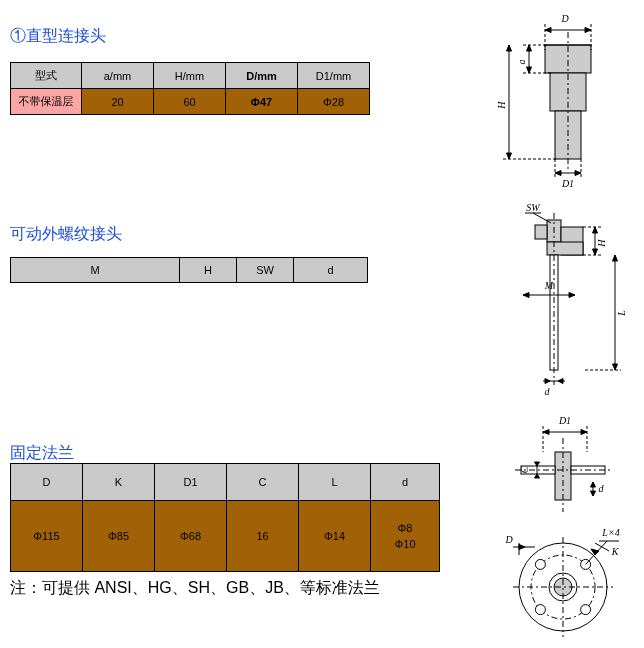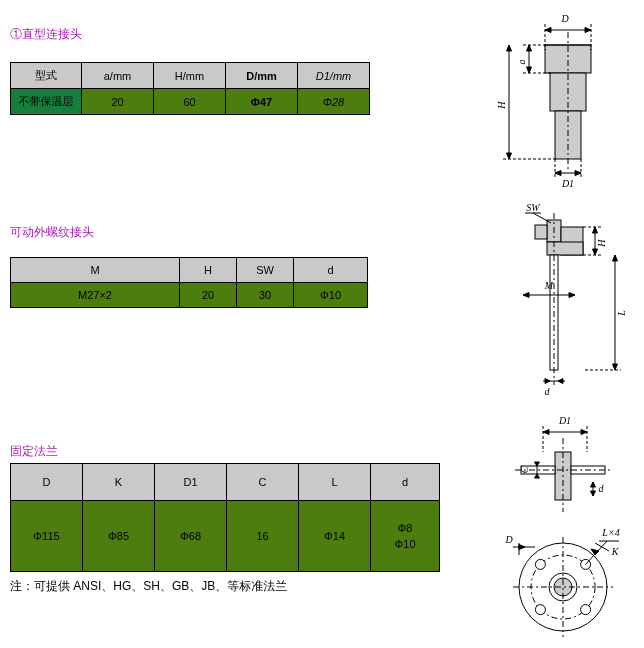--- a/index.html
+++ b/index.html
@@ -15,53 +15,53 @@
     font-size: 11px;
     color: #000;
     overflow: hidden;
   }
   .page {
     position: absolute;
     inset: 0;
   }
   .section-title {
     position: absolute;
-    font-size: 12px;
-    color: #a21caf;
+    font-size: 16px;
+    color: #1d4ed8;
     white-space: nowrap;
   }
   table.spec {
     position: absolute;
     border-collapse: collapse;
     background: #ffffff;
   }
   table.spec th, table.spec td {
     border: 1px solid #000;
     text-align: center;
     vertical-align: middle;
     font-family: "Liberation Sans", sans-serif;
     font-size: 11px;
     padding: 0;
   }
   table.spec th {
     background: #c9c9c9;
     font-weight: normal;
   }
   table.spec td {
-    background: #4d7c0f;
+    background: #a16207;
   }
   
   #table1 { left: 10px; top: 62px; }
   #table1 th, #table1 td { height: 25px; }
   #table1 .c0 { width: 70px; }
   #table1 .c1 { width: 71px; }
   #table1 .c2 { width: 71px; }
   #table1 .c3 { width: 71px; font-weight: bold; }
-  #table1 .c4 { width: 71px; font-style: italic; }
-  #table1 td.label { background: #15803d; }
+  #table1 .c4 { width: 71px; }
+  #table1 td.label { background: #fca5a5; }
   
   #table2 { left: 10px; top: 257px; }
   #table2 th, #table2 td { height: 24px; }
   #table2 .c0 { width: 168px; }
   #table2 .c1 { width: 56px; }
   #table2 .c2 { width: 56px; }
   #table2 .c3 { width: 73px; }
   
   #table3 { left: 10px; top: 463px; }
   #table3 th { height: 36px; }
@@ -70,21 +70,21 @@
   #table3 .c1 { width: 71px; }
   #table3 .c2 { width: 71px; }
   #table3 .c3 { width: 71px; }
   #table3 .c4 { width: 71px; }
   #table3 .c5 { width: 68px; }
   .mono { font-family: "Liberation Mono", monospace; font-size: 11px; }
   .note {
     position: absolute;
     left: 10px;
     top: 578px;
-    font-size: 12px;
+    font-size: 16px;
     white-space: nowrap;
   }
   .dual span { display: block; line-height: 16px; }
   svg.fig { position: absolute; }
   .lbl-i { font-family: "Liberation Serif", serif; font-size: 10px; font-style: italic; }
 </style>
 </head>
 <body>
 
 <div class="page">
@@ -117,26 +117,20 @@
   <table class="spec" id="table2">
     <thead>
       <tr>
         <th class="c0 mono">M</th>
         <th class="c1 mono">H</th>
         <th class="c2 mono">SW</th>
         <th class="c3 mono">d</th>
       </tr>
     </thead>
     <tbody>
-      <tr>
-        <td class="c0 mono">M27×2</td>
-        <td class="c1 mono">20</td>
-        <td class="c2 mono">30</td>
-        <td class="c3 mono">Φ10</td>
-      </tr>
     </tbody>
   </table>
 
   <div class="section-title" style="left:10px; top:443px;">固定法兰</div>
 
   <table class="spec" id="table3">
     <thead>
       <tr>
         <th class="c0 mono">D</th>
         <th class="c1 mono">K</th>

